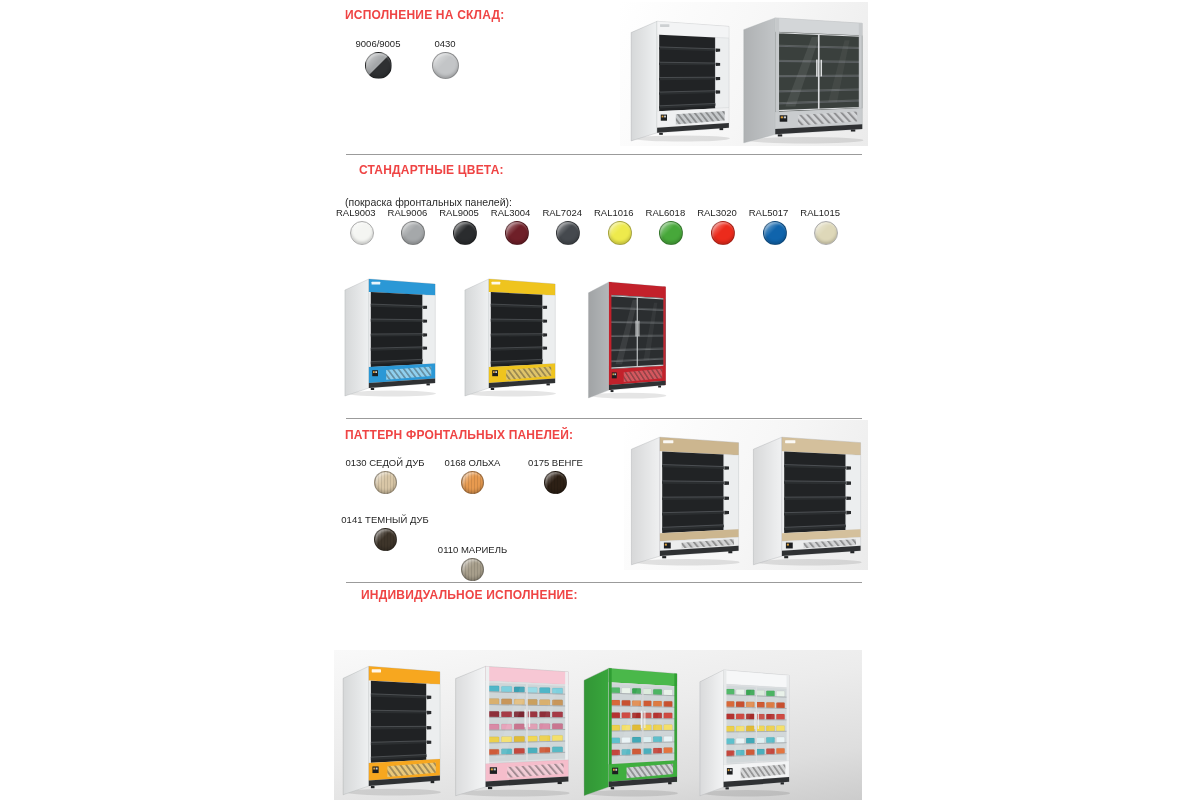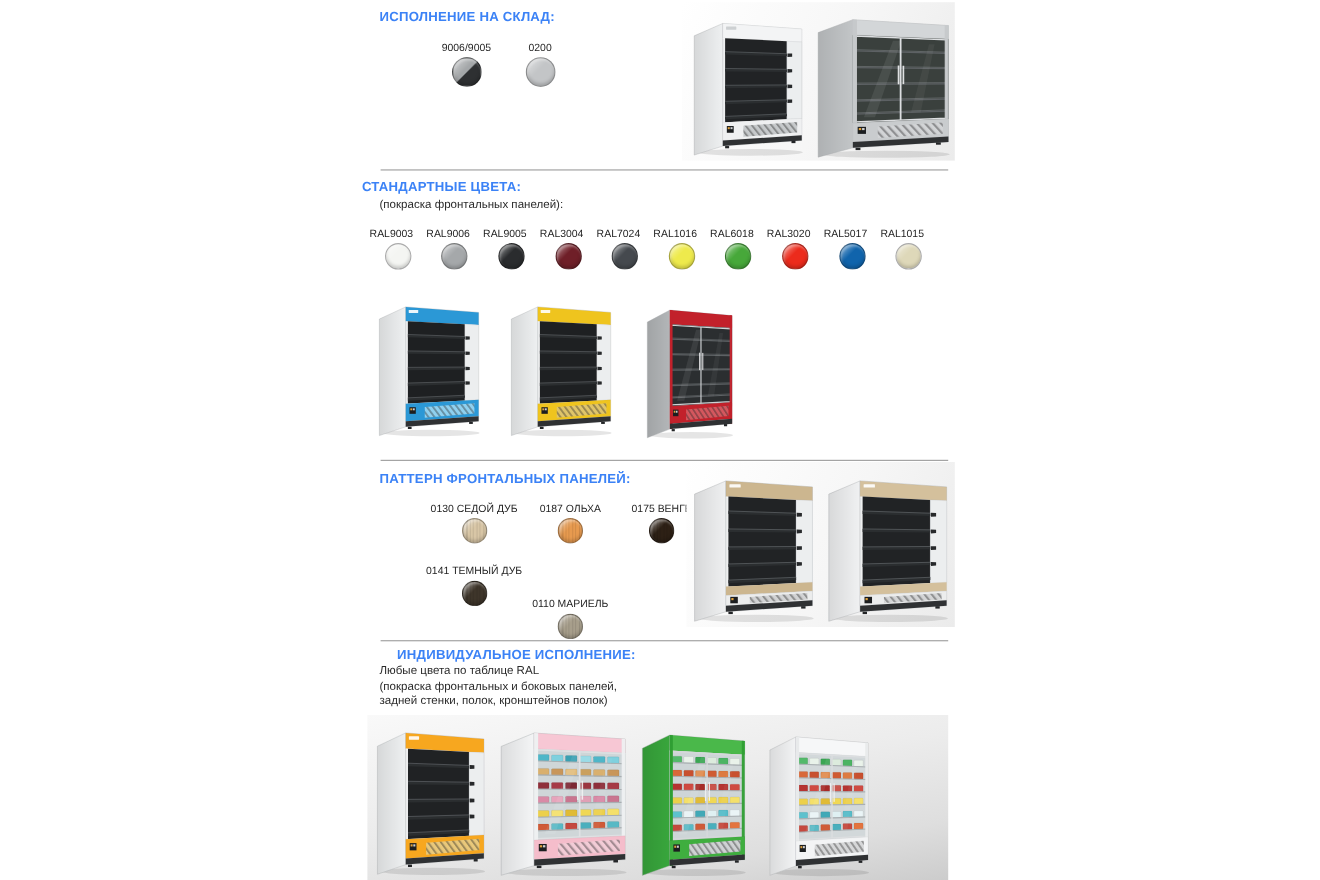--- a/index.html
+++ b/index.html
@@ -1,22 +1,22 @@
 <!DOCTYPE html>
 <html><head>
 <meta charset="utf-8">
 <style>
   html,body{margin:0;padding:0;background:#ffffff;}
   .page{position:relative;width:1200px;height:800px;background:#ffffff;overflow:hidden;
         font-family:"Liberation Sans",sans-serif;color:#1b1b1b;}
-  .sec-title{position:absolute;font-size:12px;font-weight:700;color:#3b82f6;white-space:nowrap;letter-spacing:0.2px;}
+  .sec-title{position:absolute;font-size:12px;font-weight:700;color:#ef4444;white-space:nowrap;letter-spacing:0.2px;}
   .sec-sub{position:absolute;font-size:10.5px;color:#2b2b2b;white-space:nowrap;}
   .custom-lines{position:absolute;font-size:10.5px;color:#2b2b2b;line-height:13.5px;white-space:nowrap;}
   .hr{position:absolute;left:346px;width:516px;height:1px;background:#9b9b9b;}
-  .swatch{position:absolute;text-align:center;margin-left:46px;}
+  .swatch{position:absolute;text-align:center;}
   .swatch-label{font-size:9.5px;color:#1f1f1f;white-space:nowrap;}
   .dot{display:block;border-radius:50%;border:1px solid rgba(0,0,0,0.28);margin:3px auto 0;
        box-shadow:inset 0 -2px 3px rgba(0,0,0,0.18), inset 1px 2px 2px rgba(255,255,255,0.30);}
   .d26{width:25px;height:25px;} .d23{width:22px;height:22px;} .d22{width:21px;height:21px;}
   .swatch-row{position:absolute;display:flex;}
   .swatch-row .item{width:51.6px;text-align:left;}
   .photo-bg{position:absolute;}
   .bg-soft{background:linear-gradient(115deg,#ffffff 0%,#f6f6f6 55%,#ebebeb 100%);}
   .bg-strong{background:linear-gradient(170deg,#f9f9f9 0%,#ececec 45%,#dedede 78%,#cccccc 100%);}
   .fridge{position:absolute;}
@@ -27,21 +27,21 @@
 
 <div class="page">
 
   <div class="sec-title" style="left:345px;top:8px;">ИСПОЛНЕНИЕ НА СКЛАД:</div>
 
   <div class="swatch" style="left:348px;top:38px;width:60px;">
     <div class="swatch-label">9006/9005</div>
     <span class="dot d26" style="background: linear-gradient(135deg, rgba(255, 255, 255, 0.55), rgba(255, 255, 255, 0) 42%), linear-gradient(135deg, rgb(164, 167, 169) 49.5%, rgb(46, 48, 50) 50.5%); border-color: rgba(0, 0, 0, 0.3);"></span>
   </div>
   <div class="swatch" style="left:415px;top:38px;width:60px;">
-    <div class="swatch-label">0200</div>
+    <div class="swatch-label">0430</div>
     <span class="dot d26" style="background: linear-gradient(135deg, rgba(255, 255, 255, 0.55), rgba(255, 255, 255, 0) 42%), linear-gradient(0deg, rgb(195, 197, 199), rgb(195, 197, 199)); border-color: rgba(0, 0, 0, 0.3);"></span>
   </div>
 
   <div class="photo-bg bg-soft" style="left:620px;top:2px;width:248px;height:144px;"></div>
   <div class="fridge" style="left:628px;top:8px;width:104px;height:135px;">
       <svg viewBox="0 0 100 132" width="100%" height="100%" preserveAspectRatio="none">
     <defs>
       <pattern id="g0" width="4.5" height="4.5" patternUnits="userSpaceOnUse" patternTransform="rotate(-38)">
         <rect width="4.5" height="4.5" fill="#c6c9cb"></rect>
         <rect width="1.7" height="4.5" fill="rgba(35,35,35,0.38)"></rect>
@@ -127,22 +127,22 @@
         <rect x="32.3" y="105.2" width="1.8" height="1.8" fill="#e0a23c"></rect>
         <rect x="34.7" y="105.2" width="1.8" height="1.8" fill="#cdd0d2"></rect>
         <polygon points="28,117 97,112.5 97,117 28,122" fill="#2f3133"></polygon>
         <rect x="30" y="122" width="3.5" height="2" fill="#232527"></rect>
         <rect x="88" y="117.4" width="3.5" height="2" fill="#232527"></rect>
       </svg>
     </div>
 
   <div class="hr" style="top:154px;"></div>
 
-  <div class="sec-title" style="left:329px;top:163px;">СТАНДАРТНЫЕ ЦВЕТА:</div>
-  <div class="sec-sub" style="left:345px;top:180px;">(покраска фронтальных панелей):</div>
+  <div class="sec-title" style="left:359px;top:163px;">СТАНДАРТНЫЕ ЦВЕТА:</div>
+  <div class="sec-sub" style="left:345px;top:196px;">(покраска фронтальных панелей):</div>
 
   <div class="swatch-row" style="left:336px;top:207px;">
     <div class="item">
       <div class="swatch-label">RAL9003</div>
       <span class="dot d23" style="background: linear-gradient(135deg, rgba(255, 255, 255, 0.55), rgba(255, 255, 255, 0) 42%), linear-gradient(0deg, rgb(244, 245, 242), rgb(244, 245, 242)); border-color: rgb(171, 171, 171);"></span>
       </div>
     <div class="item">
       <div class="swatch-label">RAL9006</div>
       <span class="dot d23" style="background: linear-gradient(135deg, rgba(255, 255, 255, 0.55), rgba(255, 255, 255, 0) 42%), linear-gradient(0deg, rgb(165, 168, 170), rgb(165, 168, 170)); border-color: rgba(0, 0, 0, 0.3);"></span>
       </div>
@@ -320,21 +320,21 @@
 
   <div class="hr" style="top:418px;"></div>
 
   <div class="sec-title" style="left:345px;top:428px;">ПАТТЕРН ФРОНТАЛЬНЫХ ПАНЕЛЕЙ:</div>
 
   <div class="swatch" style="left:337px;top:457px;width:96px;">
     <div class="swatch-label">0130 СЕДОЙ ДУБ</div>
     <span class="dot d22" style="background: repeating-linear-gradient(90deg, rgba(0, 0, 0, 0.1) 0px, rgba(0, 0, 0, 0.1) 1px, rgba(255, 255, 255, 0) 1px, rgba(255, 255, 255, 0) 3px), linear-gradient(135deg, rgba(255, 255, 255, 0.55), rgba(255, 255, 255, 0) 42%), linear-gradient(0deg, rgb(216, 198, 166), rgb(216, 198, 166)); border-color: rgba(0, 0, 0, 0.3);"></span>
   </div>
   <div class="swatch" style="left:425px;top:457px;width:95px;">
-    <div class="swatch-label">0187 ОЛЬХА</div>
+    <div class="swatch-label">0168 ОЛЬХА</div>
     <span class="dot d22" style="background: repeating-linear-gradient(90deg, rgba(0, 0, 0, 0.1) 0px, rgba(0, 0, 0, 0.1) 1px, rgba(255, 255, 255, 0) 1px, rgba(255, 255, 255, 0) 3px), linear-gradient(135deg, rgba(255, 255, 255, 0.55), rgba(255, 255, 255, 0) 42%), linear-gradient(0deg, rgb(231, 154, 79), rgb(231, 154, 79)); border-color: rgba(0, 0, 0, 0.3);"></span>
   </div>
   <div class="swatch" style="left:508px;top:457px;width:95px;">
     <div class="swatch-label">0175 ВЕНГЕ</div>
     <span class="dot d22" style="background: repeating-linear-gradient(90deg, rgba(0, 0, 0, 0.1) 0px, rgba(0, 0, 0, 0.1) 1px, rgba(255, 255, 255, 0) 1px, rgba(255, 255, 255, 0) 3px), linear-gradient(135deg, rgba(255, 255, 255, 0.55), rgba(255, 255, 255, 0) 42%), linear-gradient(0deg, rgb(45, 32, 21), rgb(45, 32, 21)); border-color: rgba(0, 0, 0, 0.3);"></span>
   </div>
   <div class="swatch" style="left:337px;top:514px;width:96px;">
     <div class="swatch-label">0141 ТЕМНЫЙ ДУБ</div>
     <span class="dot d22" style="background: repeating-linear-gradient(90deg, rgba(0, 0, 0, 0.1) 0px, rgba(0, 0, 0, 0.1) 1px, rgba(255, 255, 255, 0) 1px, rgba(255, 255, 255, 0) 3px), linear-gradient(135deg, rgba(255, 255, 255, 0.55), rgba(255, 255, 255, 0) 42%), linear-gradient(0deg, rgb(62, 53, 42), rgb(62, 53, 42)); border-color: rgba(0, 0, 0, 0.3);"></span>
   </div>
@@ -431,25 +431,20 @@
         <rect x="32.3" y="110.6" width="1.8" height="1.8" fill="#e0a23c"></rect>
         <polygon points="28,117 97,112.5 97,117 28,122" fill="#2f3133"></polygon>
         <rect x="30" y="122" width="3.5" height="2" fill="#232527"></rect>
         <rect x="88" y="117.4" width="3.5" height="2" fill="#232527"></rect>
       </svg>
     </div>
 
   <div class="hr" style="top:582px;"></div>
 
   <div class="sec-title" style="left:345px;top:588px;margin-left:16px;">ИНДИВИДУАЛЬНОЕ ИСПОЛНЕНИЕ:</div>
-  <div class="custom-lines" style="left:345px;top:604px;">
-    <div>Любые цвета по таблице RAL</div>
-    <div>(покраска фронтальных и боковых панелей,</div>
-    <div>задней стенки, полок, кронштейнов полок)</div>
-  </div>
 
   <div class="photo-bg bg-strong" style="left:334px;top:650px;width:528px;height:150px;"></div>
   <div class="fridge" style="left:340px;top:652px;width:103px;height:145px;">
       <svg viewBox="0 0 100 132" width="100%" height="100%" preserveAspectRatio="none">
     <defs>
       <pattern id="g7" width="4.5" height="4.5" patternUnits="userSpaceOnUse" patternTransform="rotate(-38)">
         <rect width="4.5" height="4.5" fill="#e9c87a"></rect>
         <rect width="1.7" height="4.5" fill="rgba(35,35,35,0.38)"></rect>
       </pattern>
       <linearGradient id="sh7" x1="0" y1="0" x2="1" y2="0">

